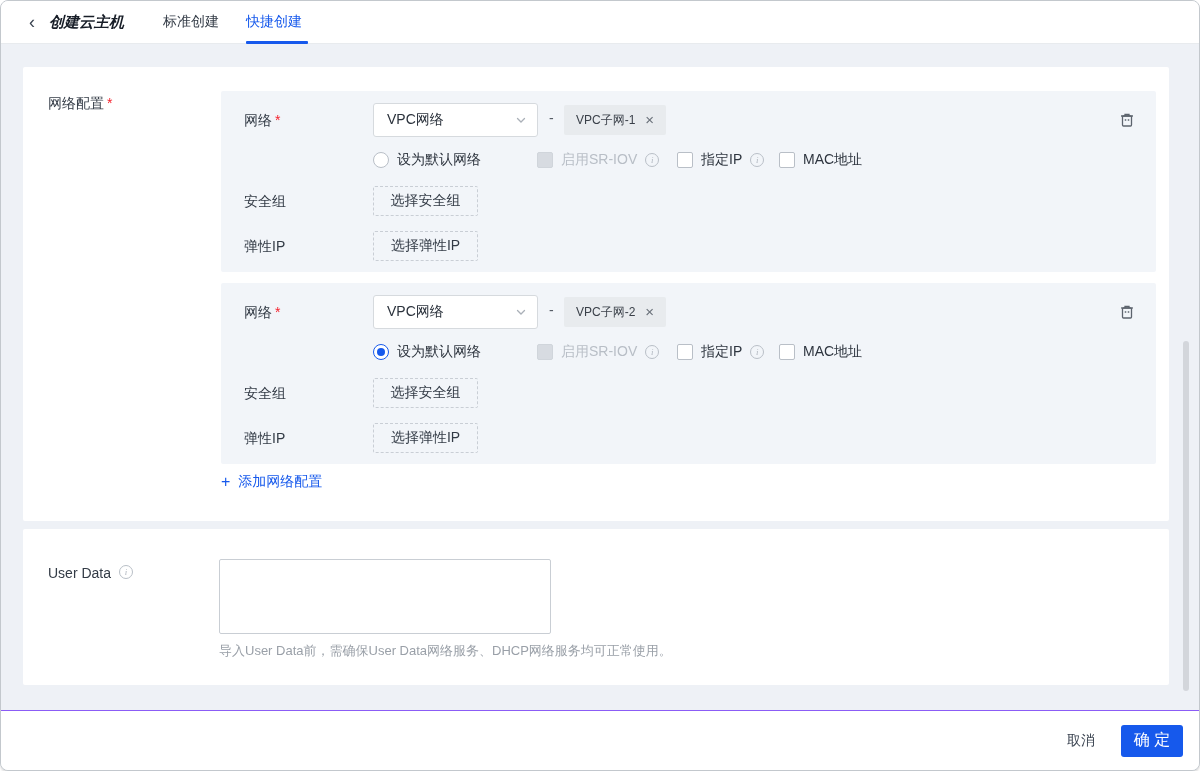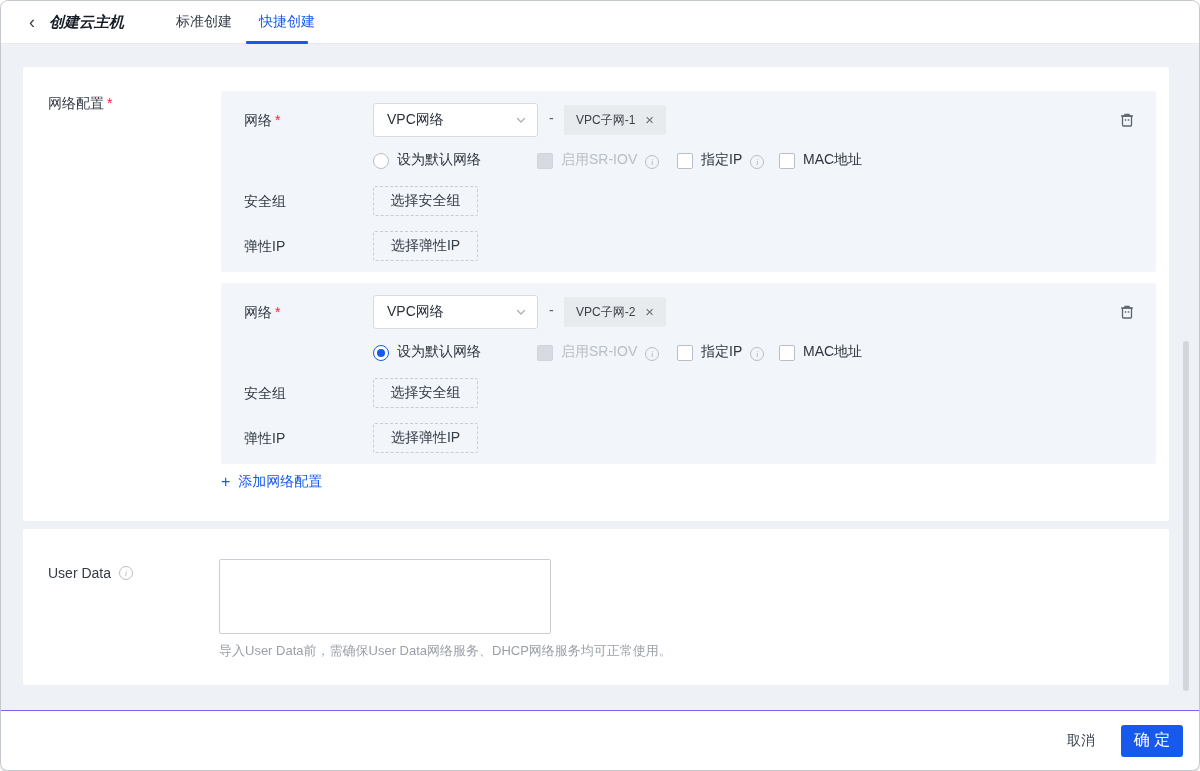--- a/index.html
+++ b/index.html
@@ -9,21 +9,21 @@
   #screen {
     position:relative; width:1200px; height:771px;
     background:#eef1f6; border:1px solid #c3c8cd; border-radius:8px;
     overflow:hidden; box-shadow:0 2px 2px rgba(0,0,0,.12);
   }
   
   .header { position:absolute; left:0; top:0; width:100%; height:43px;
     background:#fff; border-bottom:1px solid #e8ebee; }
   .back { left:28px; top:11px; font-size:18px; line-height:20px; color:#3a4350; cursor:pointer; }
   .title { left:48px; top:12px; font-size:15px; font-weight:bold; color:#171d27;font-style:italic; }
-  .tab { top:12px; font-size:14px; color:#333b46; cursor:pointer;margin-left:13px; }
+  .tab { top:12px; font-size:14px; color:#333b46; cursor:pointer; }
   .tab.active { color:#1659ec; font-weight:normal; }
   .tab-underline { left:245px; top:40px; width:62px; height:3px; background:#1659ec; border-radius:1px; }
   
   .panel { position:absolute; background:#fff; border-radius:2px; }
   #panel-network { left:22px; top:66px; width:1146px; height:454px; }
   #panel-userdata { left:22px; top:528px; width:1146px; height:156px; }
   .section-label { font-size:14px; color:#333b46; }
   .req { color:#f5222d; margin-left:3px; }
   
   .net-block { position:absolute; left:198px; width:935px; height:181px;
@@ -34,21 +34,21 @@
     justify-content:space-between; padding:0 10px 0 13px; cursor:pointer; }
   .dropdown .dd-text { font-size:14px; color:#2b323c; }
   .dd-chev { color:#aab0b8; display:flex; }
   .dash-sep { left:328px; top:19px; font-size:14px; color:#565d66; }
   .subnet-tag { left:343px; top:14px; height:30px; background:#e8ebee; border-radius:2px;
     display:flex; align-items:center; padding:0 12px; gap:10px; }
   .subnet-tag .tag-text { font-size:12px; color:#3a4049; }
   .tag-close { font-size:15px; color:#6a717a; cursor:pointer; line-height:14px; }
   .trash { left:897px; top:20px; width:18px; height:18px; cursor:pointer; display:flex; color:#5d646e; }
   
-  .opt-row-item { position:absolute; top:60px; display:flex; align-items:flex-end; gap:8px; }
+  .opt-row-item { position:absolute; top:60px; display:flex; align-items:center; gap:8px; }
   .radio { width:16px; height:16px; border-radius:50%; background:#fff;
     border:1px solid #b9bfc7; flex:0 0 auto; cursor:pointer; position:relative; }
   .radio.checked { border-color:#1659ec; }
   .radio.checked::after { content:""; position:absolute; left:3px; top:3px;
     width:8px; height:8px; border-radius:50%; background:#1659ec; }
   .cbox { width:16px; height:16px; border-radius:2px; background:#fff;
     border:1px solid #b9bfc7; flex:0 0 auto; cursor:pointer; }
   .cbox.disabled { background:#d7dbe1; border-color:#d0d5db; cursor:default; }
   .opt-label { font-size:14px; color:#2e353f; }
   .opt-label.disabled { color:#b8bec6; }
@@ -60,21 +60,21 @@
     border:1px dashed #c9ced5; border-radius:2px; background:transparent;
     font-size:14px; color:#333b46; cursor:pointer; display:flex;
     align-items:center; justify-content:center;
     font-family:"Liberation Sans","DejaVu Sans",sans-serif; }
   .row-label { position:absolute; left:23px; font-size:14px; color:#333b46; }
   
   .add-link { left:198px; top:406px; display:flex; align-items:center; gap:8px;
     color:#1659ec; font-size:14px; cursor:pointer; }
   .add-plus { font-size:16px; line-height:16px; }
   
-  .ud-label-wrap { left:25px; top:36px; display:flex; align-items:center; gap:8px; }
+  .ud-label-wrap { left:25px; top:36px; display:flex; align-items:flex-start; gap:8px; }
   .ud-textarea { left:196px; top:30px; width:332px; height:75px; background:#fff;
     border:1px solid #c9ced4; border-radius:2px; resize:none; font-size:13px;
     color:#333; padding:6px 8px; font-family:"Liberation Sans","DejaVu Sans",sans-serif; }
   .ud-hint { left:196px; top:113px; font-size:13px; color:#9aa0a8; }
   
   .footer { position:absolute; left:0; bottom:0; width:100%; height:60px;
     background:#fff; border-top:1px solid #8b5cf6; display:flex;
     align-items:center; justify-content:flex-end; gap:26px; padding-right:16px; }
   .cancel-btn { background:none; border:none; font-size:14px; color:#3a4350;
     cursor:pointer; font-family:"Liberation Sans","DejaVu Sans",sans-serif; }

